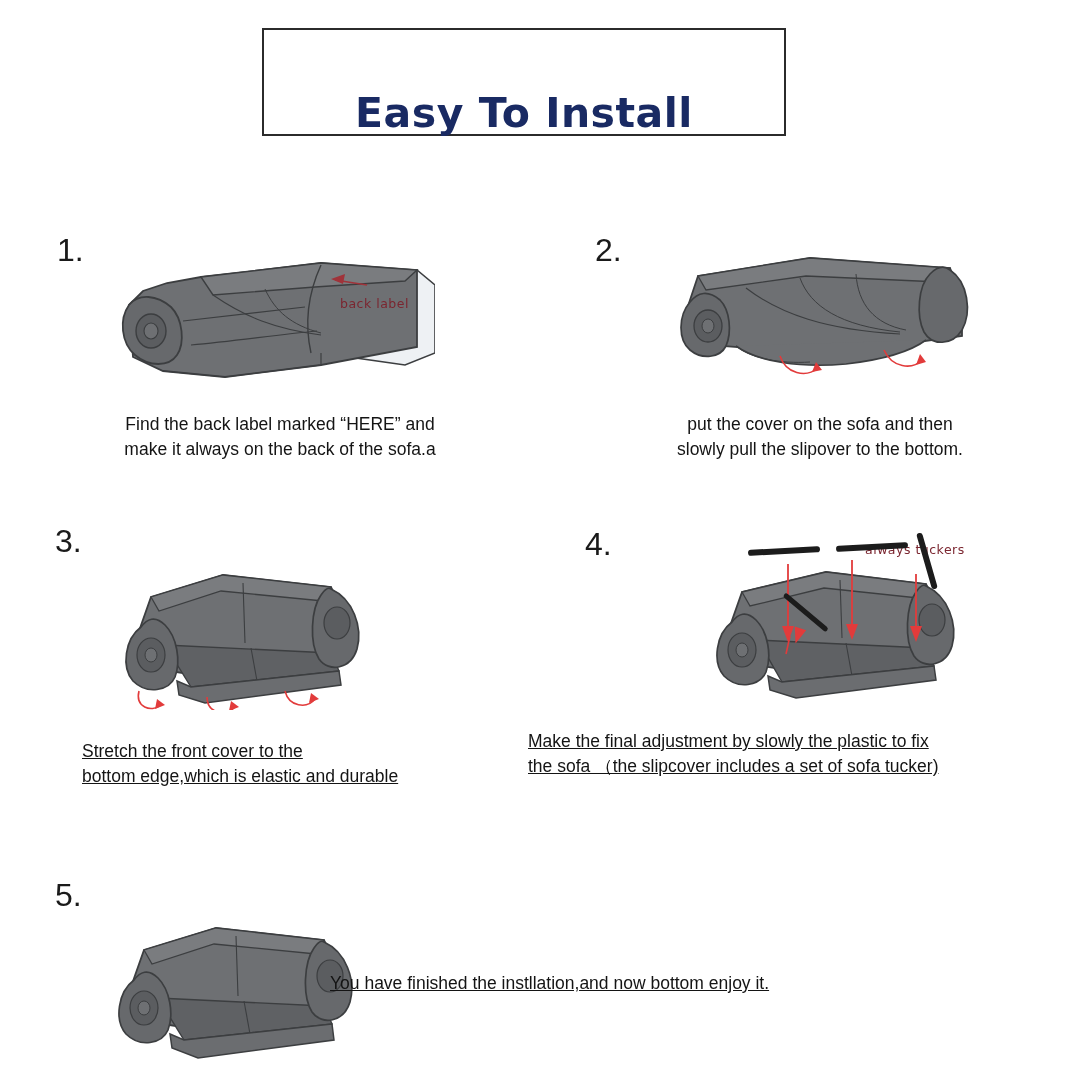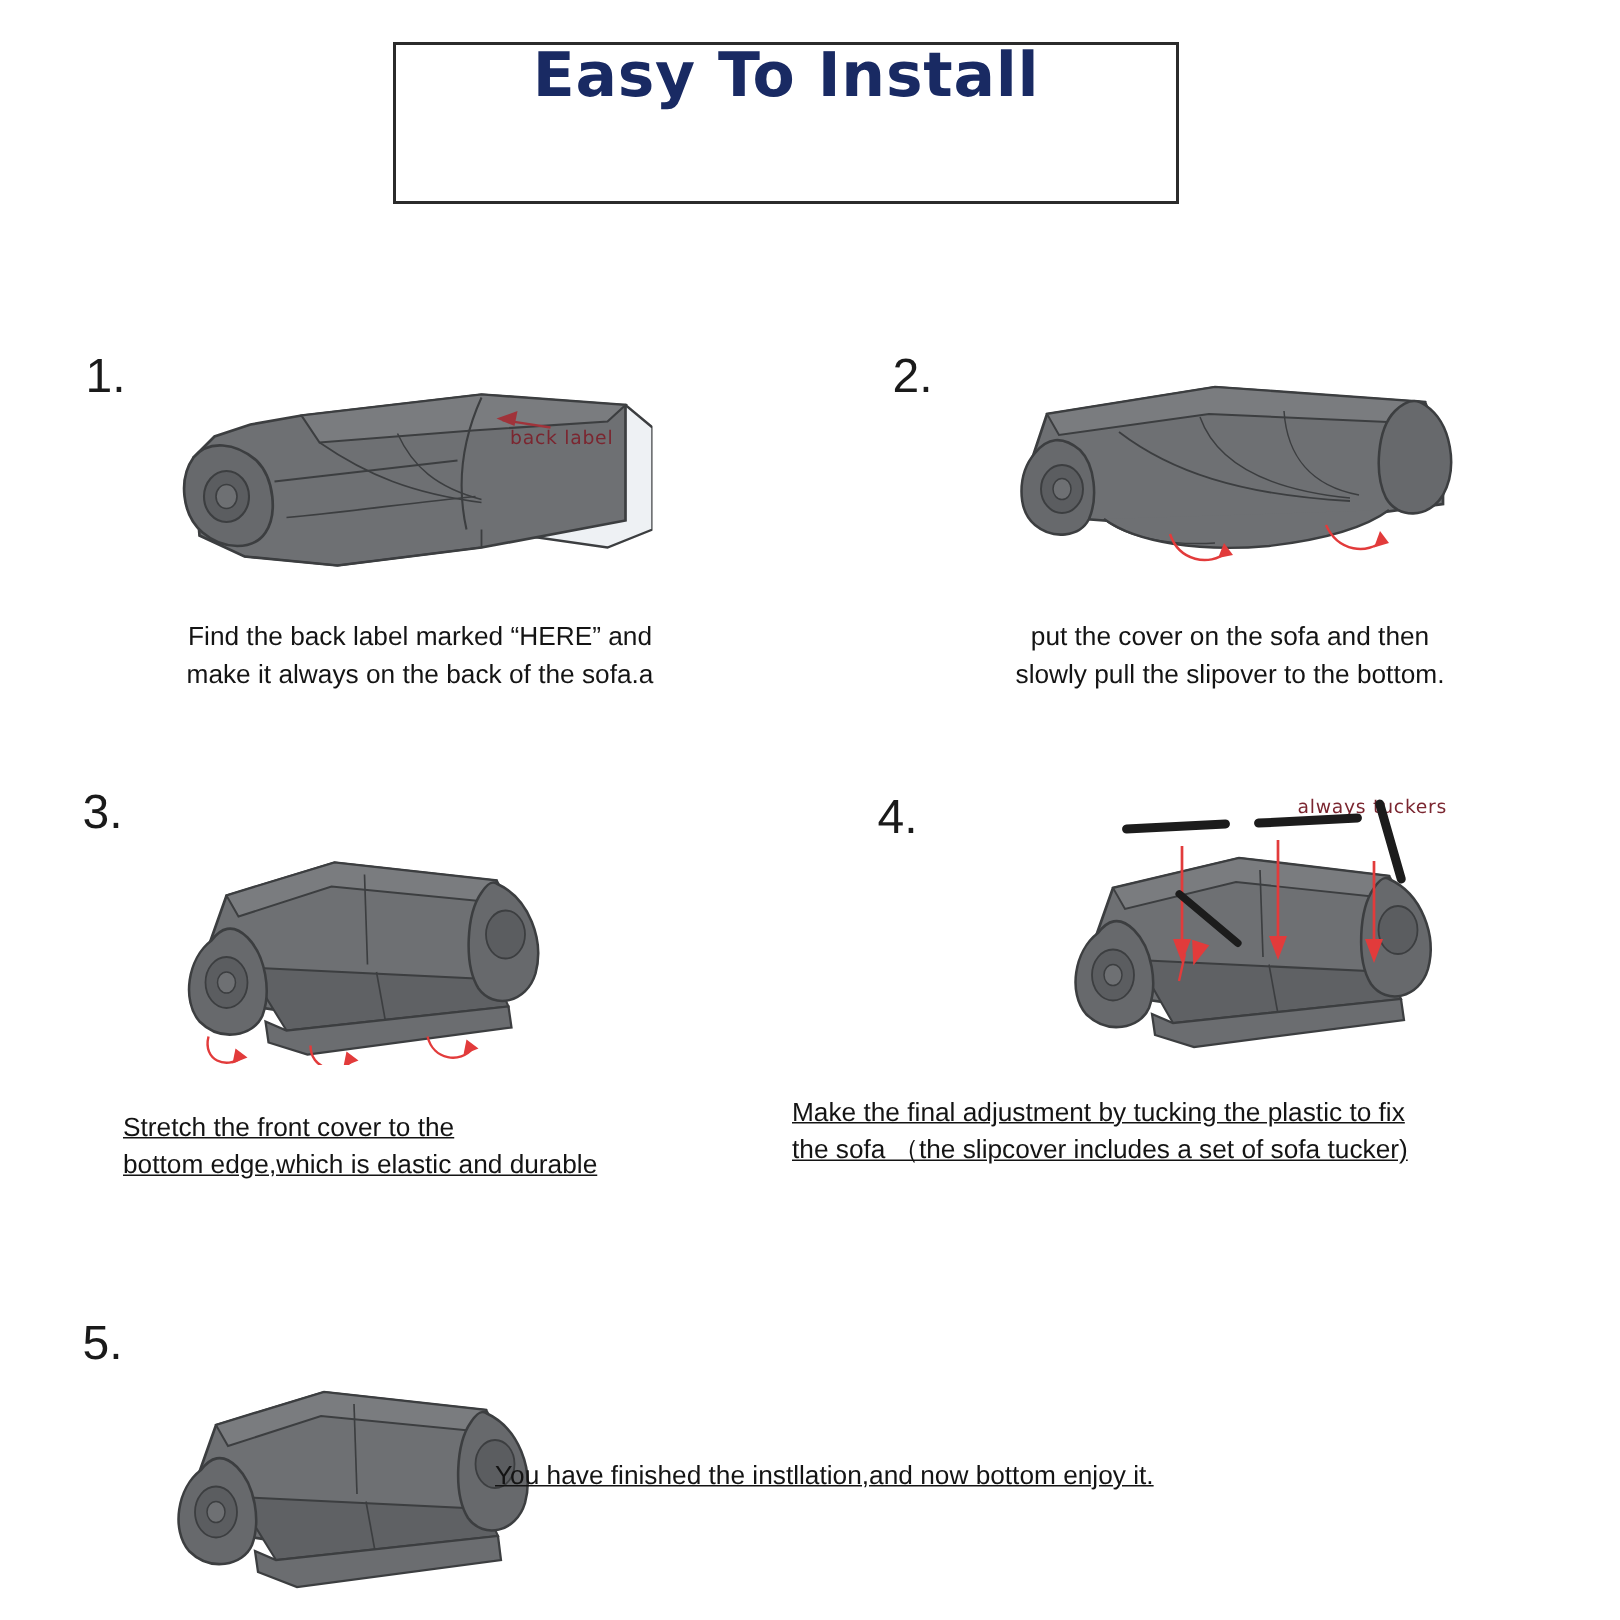--- a/index.html
+++ b/index.html
@@ -22,21 +22,21 @@
   
   .title-box {
     position: absolute;
     left: 262px;
     top: 28px;
     width: 524px;
     height: 108px;
     border: 2px solid #2b2b2b;
     box-sizing: border-box;
     display: flex;
-    align-items: flex-start;
+    align-items: flex-end;
     justify-content: center;
   }
   .title-text {
     font-family: "DejaVu Sans", sans-serif;
     font-weight: 700;
     font-size: 41px;
     letter-spacing: 0.5px;
     color: #192a63;
     text-align: center;
     line-height: 1;
@@ -67,20 +67,21 @@
 
   .art {
     position: absolute;
   }
   .annot {
     position: absolute;
     font-family: "DejaVu Sans", sans-serif;
     font-size: 12.5px;
     color: #7b2630;
     letter-spacing: 0.5px;
+    margin-top: 12px;
   }
 </style>
 </head>
 <body>
 
 <div class="page">
 
   <div class="title-box">
     <div class="title-text">Easy To Install</div>
   </div>
@@ -221,21 +222,21 @@
       </g>
       <path d="M158 122 L152 106 L164 106 Z" fill="#e23b3b"></path>
       <path d="M222 120 L216 104 L228 104 Z" fill="#e23b3b"></path>
       <path d="M286 122 L280 106 L292 106 Z" fill="#e23b3b"></path>
 
       <rect x="148" y="90" width="56" height="5" rx="2.5" fill="#1c1c1c" transform="rotate(40 176 92)"></rect>
       <path d="M168 124 L162 108 L174 108 Z" fill="#e23b3b" transform="rotate(18 168 116)"></path>
       <path d="M160 116 L156 134" stroke="#e23b3b" stroke-width="1.6" fill="none"></path>
     </svg>
 
-    <div class="caption left" style="left:-12px;top:218px;width:540px;">Make the final adjustment by tucking the plastic to fix
+    <div class="caption left" style="left:-12px;top:218px;width:540px;">Make the final adjustment by slowly the plastic to fix
 the sofa （the slipcover includes a set of sofa tucker)</div>
   </div>
 
   <div class="step" style="left:0;top:850px;width:1080px;height:230px;">
     <div class="step-num" style="left:55px;top:27px;">5.</div>
 
     <svg class="art" style="left:88px;top:38px;" width="320" height="180" viewBox="0 0 320 180">
 
       <path d="M44 96 L56 62 L128 40 L236 52 L252 84 L252 122 L140 146 L48 132 Z" fill="#6e7073" stroke="#3c3e40" stroke-width="1.8"></path>
       <path d="M56 62 L128 40 L236 52 L228 66 L126 56 L64 76 Z" fill="#7a7c7f" stroke="#3c3e40" stroke-width="1.3"></path>

